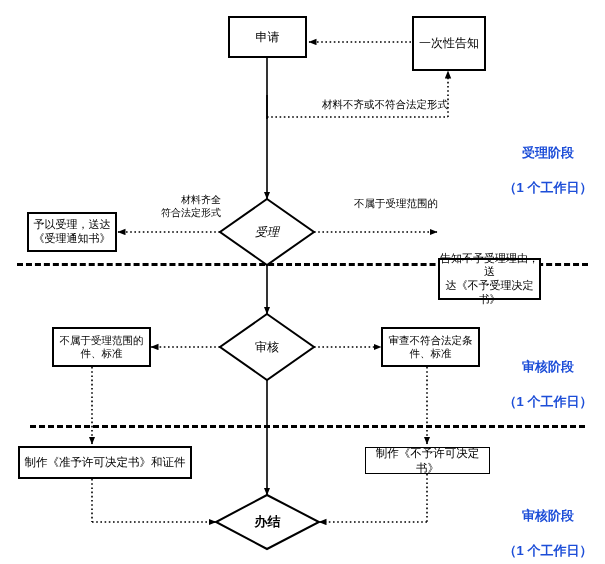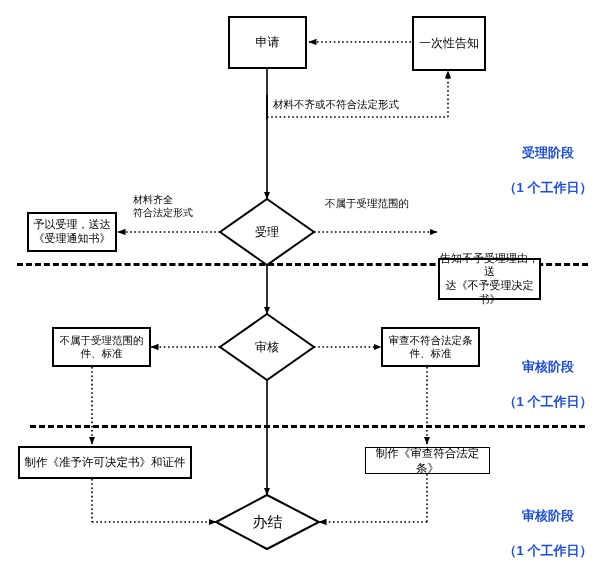--- a/index.html
+++ b/index.html
@@ -32,21 +32,21 @@
     border: 2px solid #000000;
     background: #ffffff;
   }
   .box-thin {
     border: 1.5px solid #000000;
     background: #ffffff;
   }
   .edge-label {
     position: absolute;
     color: #000000;
-    text-align: left;
+    text-align: right;
     line-height: 1.3;
     white-space: pre-line;
   }
   .stage-label {
     position: absolute;
     color: #1d4ed8;
     text-align: center;
     line-height: 1.35;
     white-space: pre-line;
     font-weight: bold;
@@ -113,45 +113,45 @@
     <polygon points="267,199 314,232 267,265 220,232" fill="#ffffff" stroke="#000000" stroke-width="2"></polygon>
 
     <polygon points="267,314 314,347 267,380 220,347" fill="#ffffff" stroke="#000000" stroke-width="2"></polygon>
 
     <polygon points="267,495 319,522 267,549 216,522" fill="#ffffff" stroke="#000000" stroke-width="2"></polygon>
   </svg>
 
   <div class="divider" style="left:17px; top:263px; width:571px;"></div>
   <div class="divider" style="left:30px; top:425px; width:555px;"></div>
 
-  <div class="node box" style="left:228px; top:16px; width:79px; height:53px; font-size:12px;">申请</div>
+  <div class="node box" style="left:228px; top:16px; width:79px; height:42px; font-size:12px;">申请</div>
 
   <div class="node box" style="left:27px; top:212px; width:90px; height:40px; font-size:11px;">予以受理，送达
 《受理通知书》</div>
 
   <div class="node box" style="left:412px; top:16px; width:74px; height:55px; font-size:12px;">一次性告知</div>
 
   <div class="node box" style="left:438px; top:210px; width:103px; height:42px; font-size:11px;margin-top:48px;">告知不予受理理由，送
 达《不予受理决定书》</div>
 
   <div class="node box" style="left:52px; top:327px; width:99px; height:40px; font-size:10.5px;">不属于受理范围的
 件、标准</div>
 
   <div class="node box" style="left:381px; top:327px; width:99px; height:40px; font-size:10.5px;">审查不符合法定条
 件、标准</div>
 
   <div class="node box" style="left:18px; top:446px; width:174px; height:33px; font-size:11.5px;">制作《准予许可决定书》和证件</div>
 
-  <div class="node box-thin" style="left:365px; top:447px; width:125px; height:27px; font-size:11.5px;">制作《审查符合法定条》</div>
+  <div class="node box-thin" style="left:365px; top:447px; width:125px; height:27px; font-size:11.5px;">制作《不予许可决定书》</div>
 
-  <div class="node" style="left:220px; top:199px; width:94px; height:66px; font-size:12px;">受理</div>
+  <div class="node" style="left:220px; top:199px; width:94px; height:66px; font-size:12px;font-style:italic;">受理</div>
 
   <div class="node" style="left:220px; top:314px; width:94px; height:66px; font-size:12px;">审核</div>
 
-  <div class="node" style="left:216px; top:495px; width:103px; height:54px; font-size:15px;">办结</div>
+  <div class="node" style="left:216px; top:495px; width:103px; height:54px; font-size:13px;font-weight:bold;">办结</div>
 
   <div class="edge-label" style="left:273px; top:98px; width:175px; font-size:10.5px;">材料不齐或不符合法定形式</div>
 
   <div class="edge-label" style="left:133px; top:193px; width:88px; font-size:10px;">材料齐全
 符合法定形式</div>
 
   <div class="edge-label" style="left:325px; top:197px; width:113px; font-size:10.5px;">不属于受理范围的</div>
 
   <div class="stage-label" style="left:497px; top:126px; width:102px; font-size:13px;">
     <span>受理阶段</span><br>

